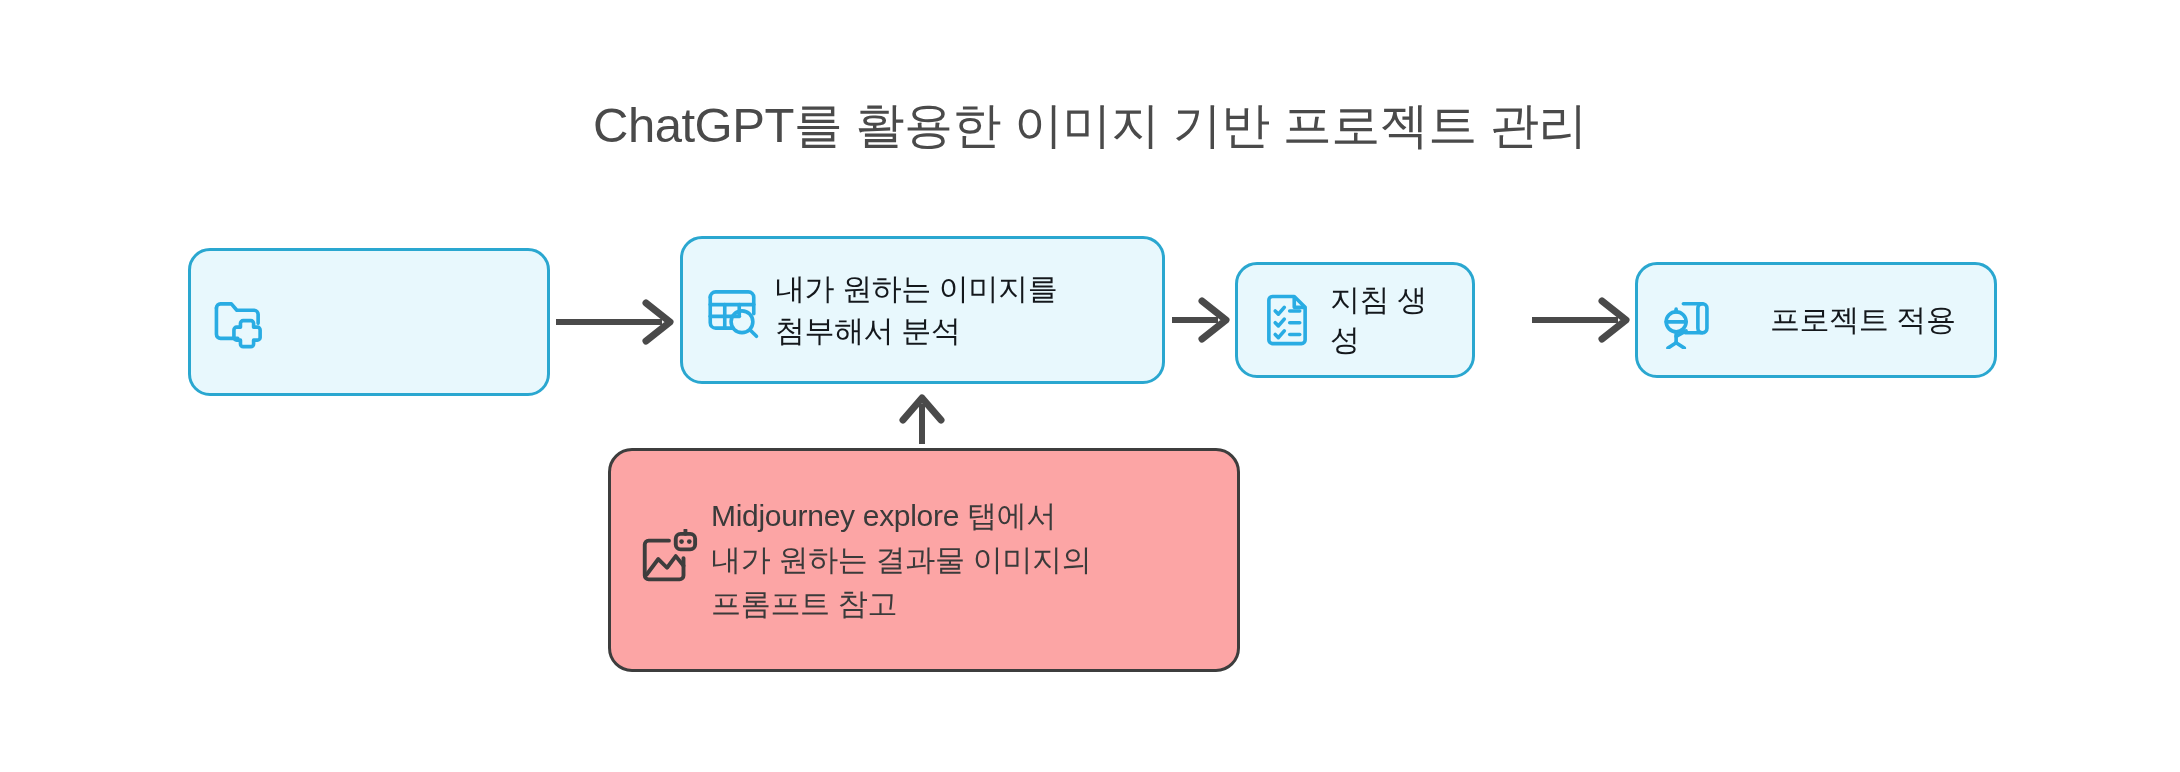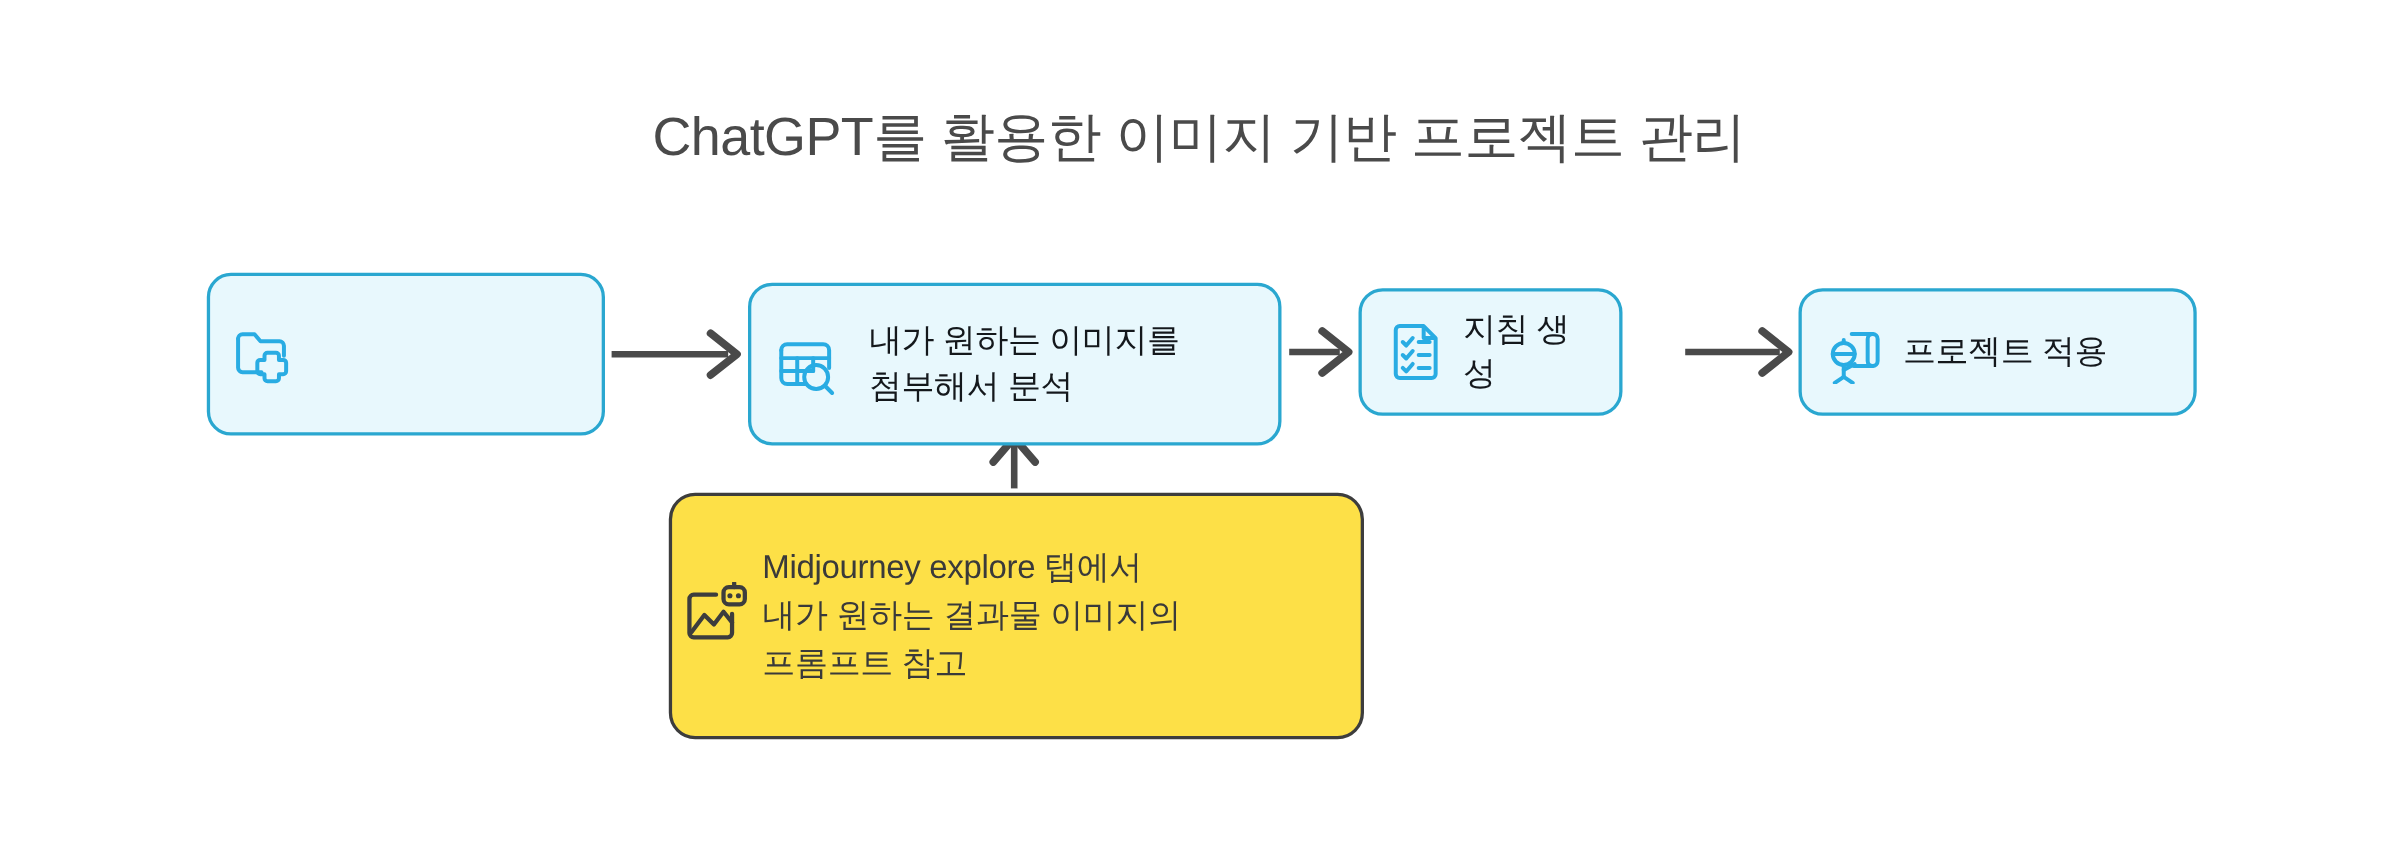--- a/index.html
+++ b/index.html
@@ -59,40 +59,40 @@
   .node .label {
     font-size: 30px;
     line-height: 40px;
     color: #14181c;
     font-weight: 400;
     white-space: pre-line;
     letter-spacing: -0.4px;
   }
 
   #node-1 { left: 188px;  top: 248px; width: 362px; height: 148px; }
-  #node-2 { left: 680px;  top: 257px; width: 485px; height: 148px; gap: 15px; }
+  #node-2 { left: 680px;  top: 236px; width: 485px; height: 148px; }
   #node-3 { left: 1235px; top: 262px; width: 240px; height: 116px; }
-  #node-4 { left: 1635px; top: 262px; width: 362px; height: 116px; }
+  #node-4 { left: 1635px; top: 262px; width: 362px; height: 116px; gap: 40px; }
 
   #node-1 .label, #node-2 .label { line-height: 42px; }
 
   
   #note-box {
     position: absolute;
     left: 608px;
     top: 448px;
     width: 632px;
     height: 224px;
     box-sizing: border-box;
     display: flex;
     align-items: center;
     border-radius: 24px;
-    background: #fde047;
+    background: #fca5a5;
     border: 3px solid #3d3d3d;
-    padding: 0 8px;
+    padding: 0 26px;
   }
   #note-box .ico {
     flex: 0 0 auto;
     width: 62px;
     height: 62px;
     margin-right: 12px;
     display: block;
   }
   #note-box .label {
     font-size: 30px;

